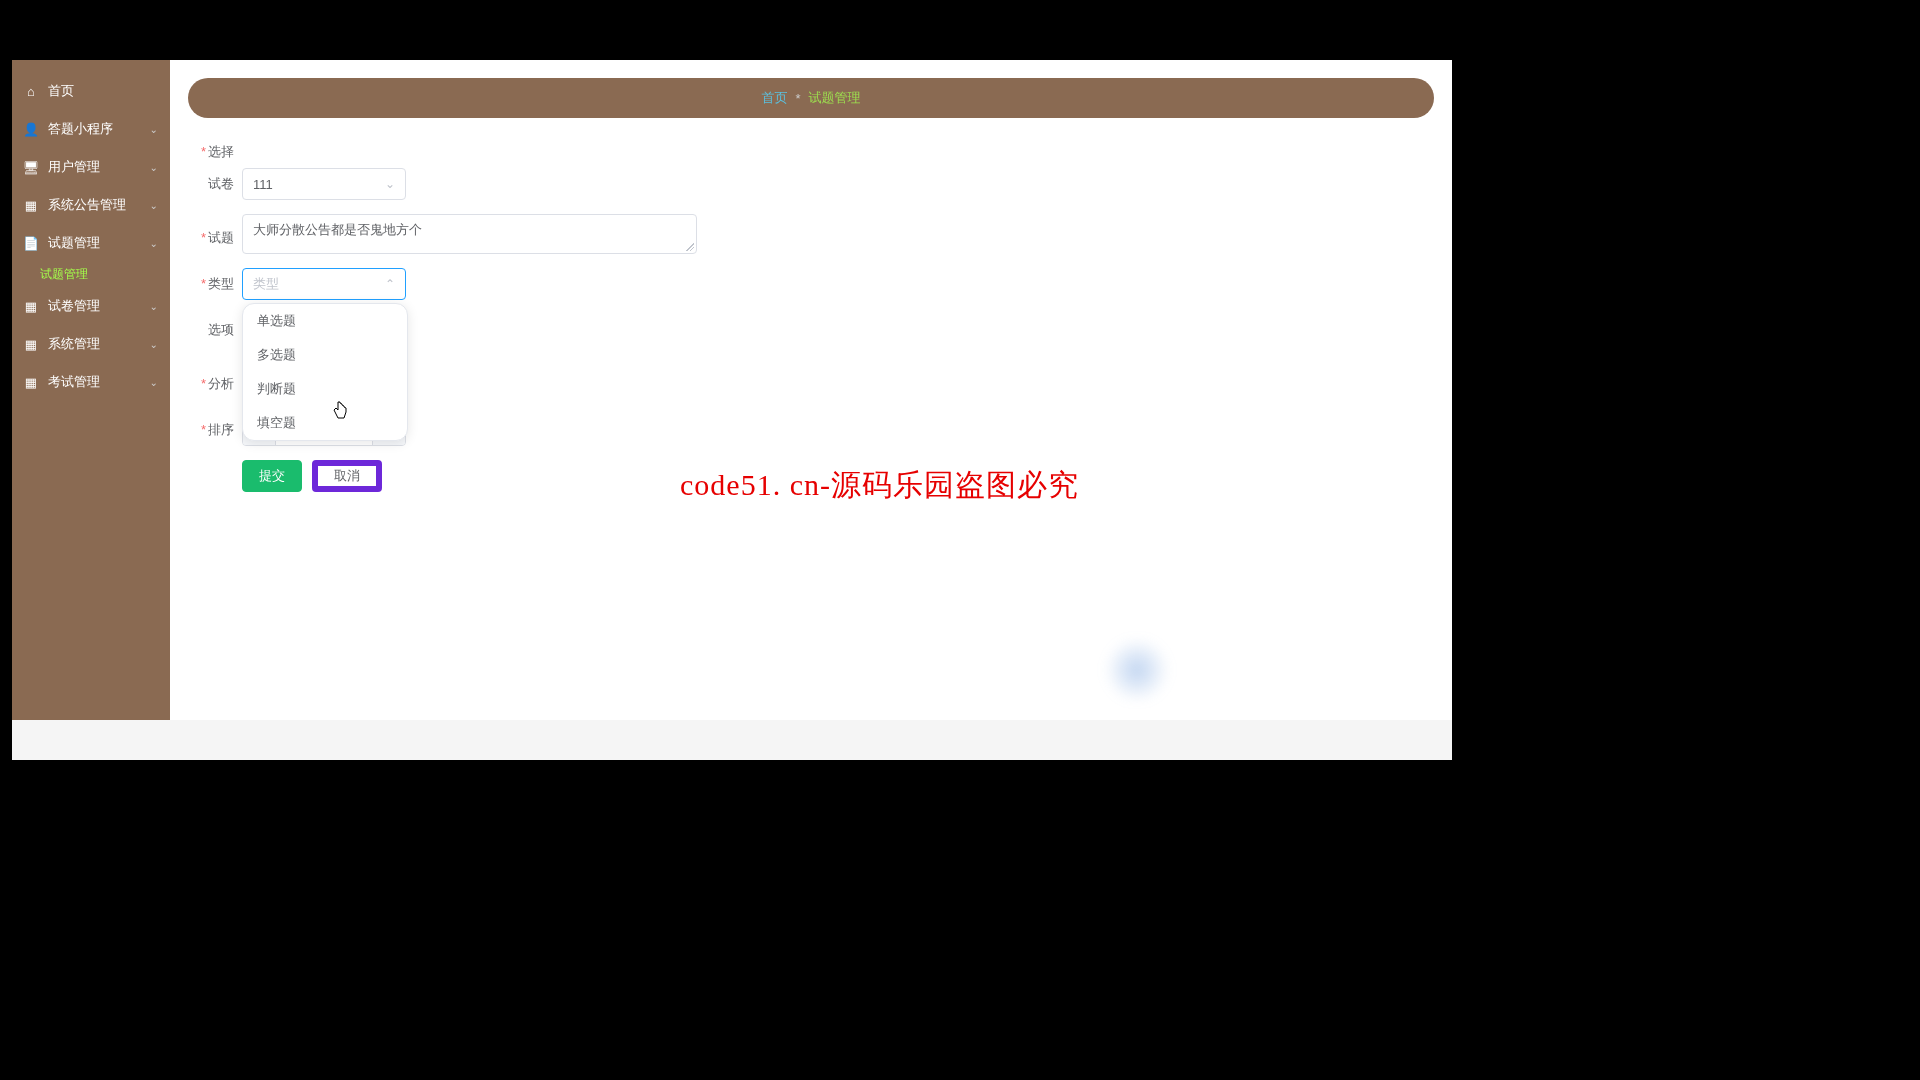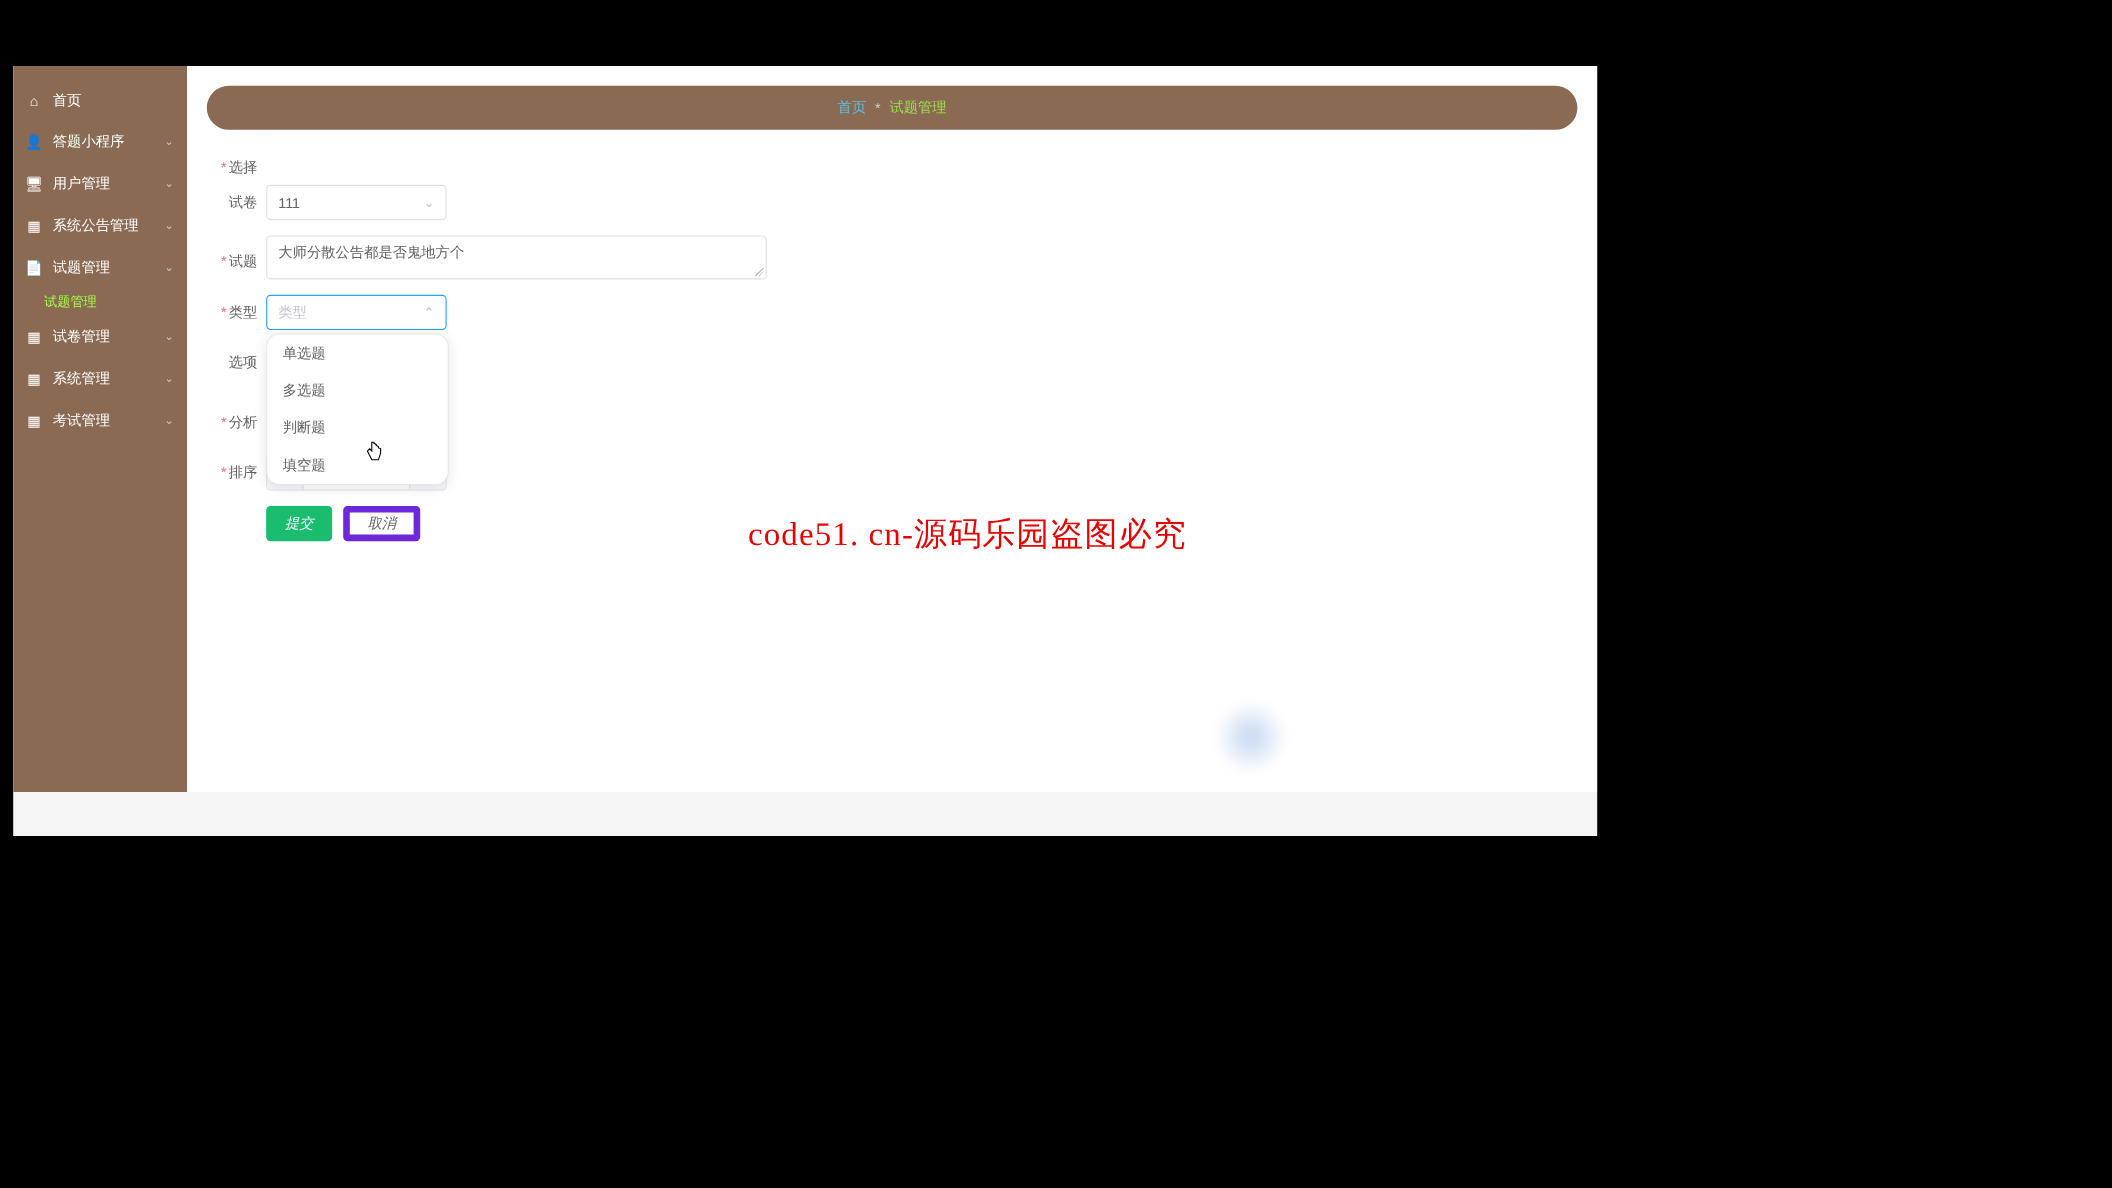--- a/index.html
+++ b/index.html
@@ -28,21 +28,21 @@
     .form-label.req::before { content: "*"; color: #f56c6c; margin-right: 2px; }
     .el-select, .el-input { width: 164px; height: 32px; border: 1px solid #dcdfe6; border-radius: 4px; display: flex; align-items: center; padding: 0 10px; font-size: 13px; color: #606266; background: #fff; position: relative; cursor: pointer; }
     .el-select.focused { border-color: #20a0ff; }
     .el-select .sel-placeholder { color: #c0c4cc; }
     .el-select .sel-arrow { margin-left: auto; color: #c0c4cc; font-size: 12px; }
     .el-textarea { width: 455px; min-height: 40px; border: 1px solid #dcdfe6; border-radius: 4px; padding: 6px 10px; font-size: 13px; color: #606266; resize: both; position: relative; }
     .el-textarea::after { content: ""; position: absolute; right: 2px; bottom: 2px; width: 8px; height: 8px; background: linear-gradient(135deg, transparent 50%, #c0c4cc 50%, #c0c4cc 60%, transparent 60%, transparent 70%, #c0c4cc 70%, #c0c4cc 80%, transparent 80%); }
     .number-input { display: flex; width: 164px; height: 32px; border: 1px solid #dcdfe6; border-radius: 4px; overflow: hidden; }
     .number-btn { width: 32px; display: flex; align-items: center; justify-content: center; background: #f5f7fa; color: #909399; cursor: pointer; font-size: 14px; }
     .number-val { flex: 1; display: flex; align-items: center; justify-content: center; border-left: 1px solid #dcdfe6; border-right: 1px solid #dcdfe6; }
-    .btn { height: 32px; padding: 0 16px; border-radius: 4px; font-size: 13px; cursor: pointer; display: inline-flex; align-items: center; justify-content: center; font-style: italic; }
+    .btn { height: 32px; padding: 0 16px; border-radius: 4px; font-size: 13px; cursor: pointer; display: inline-flex; align-items: center; justify-content: center; }
     .btn-primary { background: #1abc6d; color: #fff; border: 1px solid #1abc6d; }
     .btn-default { background: #fff; color: #606266; border: 6px solid #6d28d9; margin-left: 10px; }
     .dropdown { position: absolute; top: 34px; left: -1px; width: 166px; background: #fff; border: 1px solid #e4e7ed; border-radius: 12px; box-shadow: 0 2px 12px rgba(0,0,0,0.1); z-index: 100; }
     .dropdown-item { padding: 8px 14px; font-size: 13px; color: #606266; cursor: pointer; }
     .cursor-hand { position: absolute; left: 320px; top: 340px; z-index: 200; font-size: 14px; pointer-events: none; }
     .overlay-text { position: absolute; left: 510px; top: 405px; font-size: 30px; font-weight: 500; color: #e60000; z-index: 50; font-family: "SimSun", serif; letter-spacing: 1px; }
     .logo-blur { position: absolute; right: 280px; bottom: 20px; width: 70px; height: 60px; background: radial-gradient(circle, rgba(100,150,220,0.4), transparent 70%); filter: blur(6px); z-index: 3; }
   </style>
 </head>
 <body>

